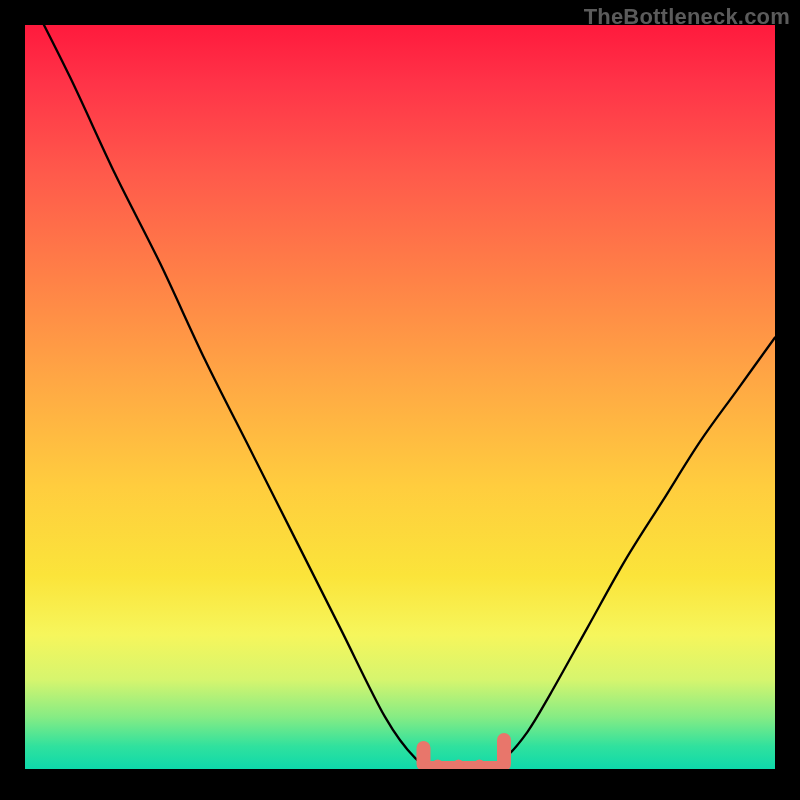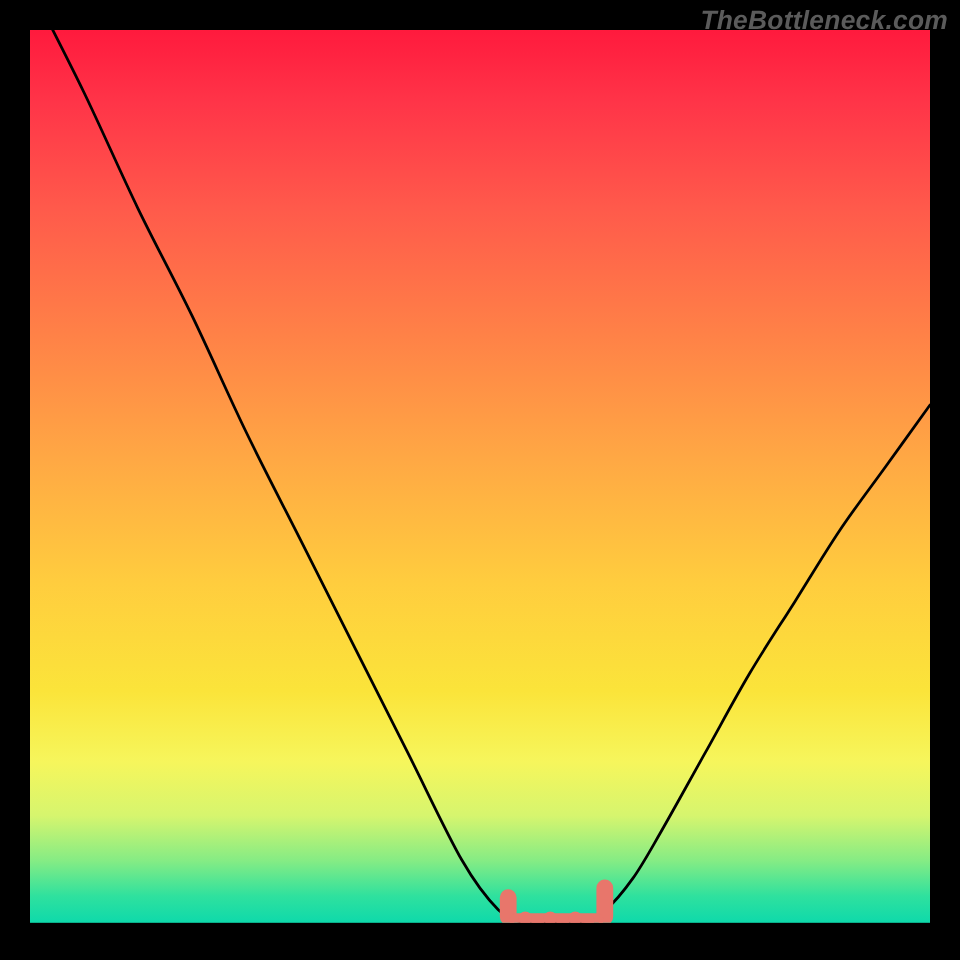--- a/index.html
+++ b/index.html
@@ -9,21 +9,20 @@
   height: 800px;
   background: #000;
   overflow: hidden;
   font-family: Arial, Helvetica, sans-serif;
 }
 .frame {
   position: relative;
   width: 800px;
   height: 800px;
   background: #000;
-  font-style: italic;
 }
 .plot-area {
   position: absolute;
   left: 25px;
   top: 25px;
   width: 750px;
   height: 744px;
   
   background: linear-gradient(
     to bottom,

